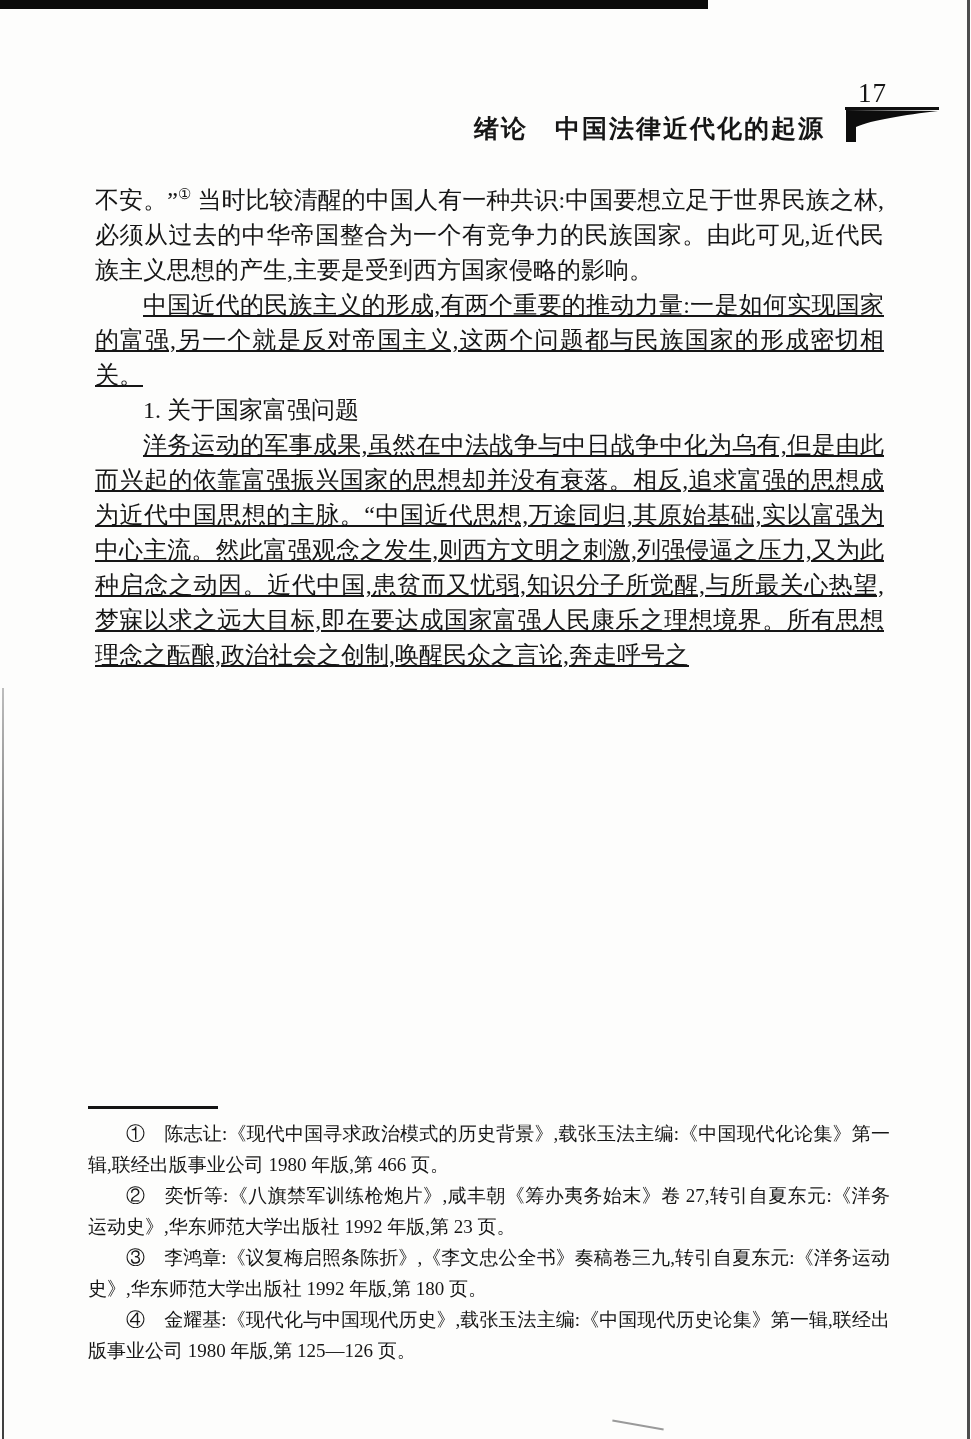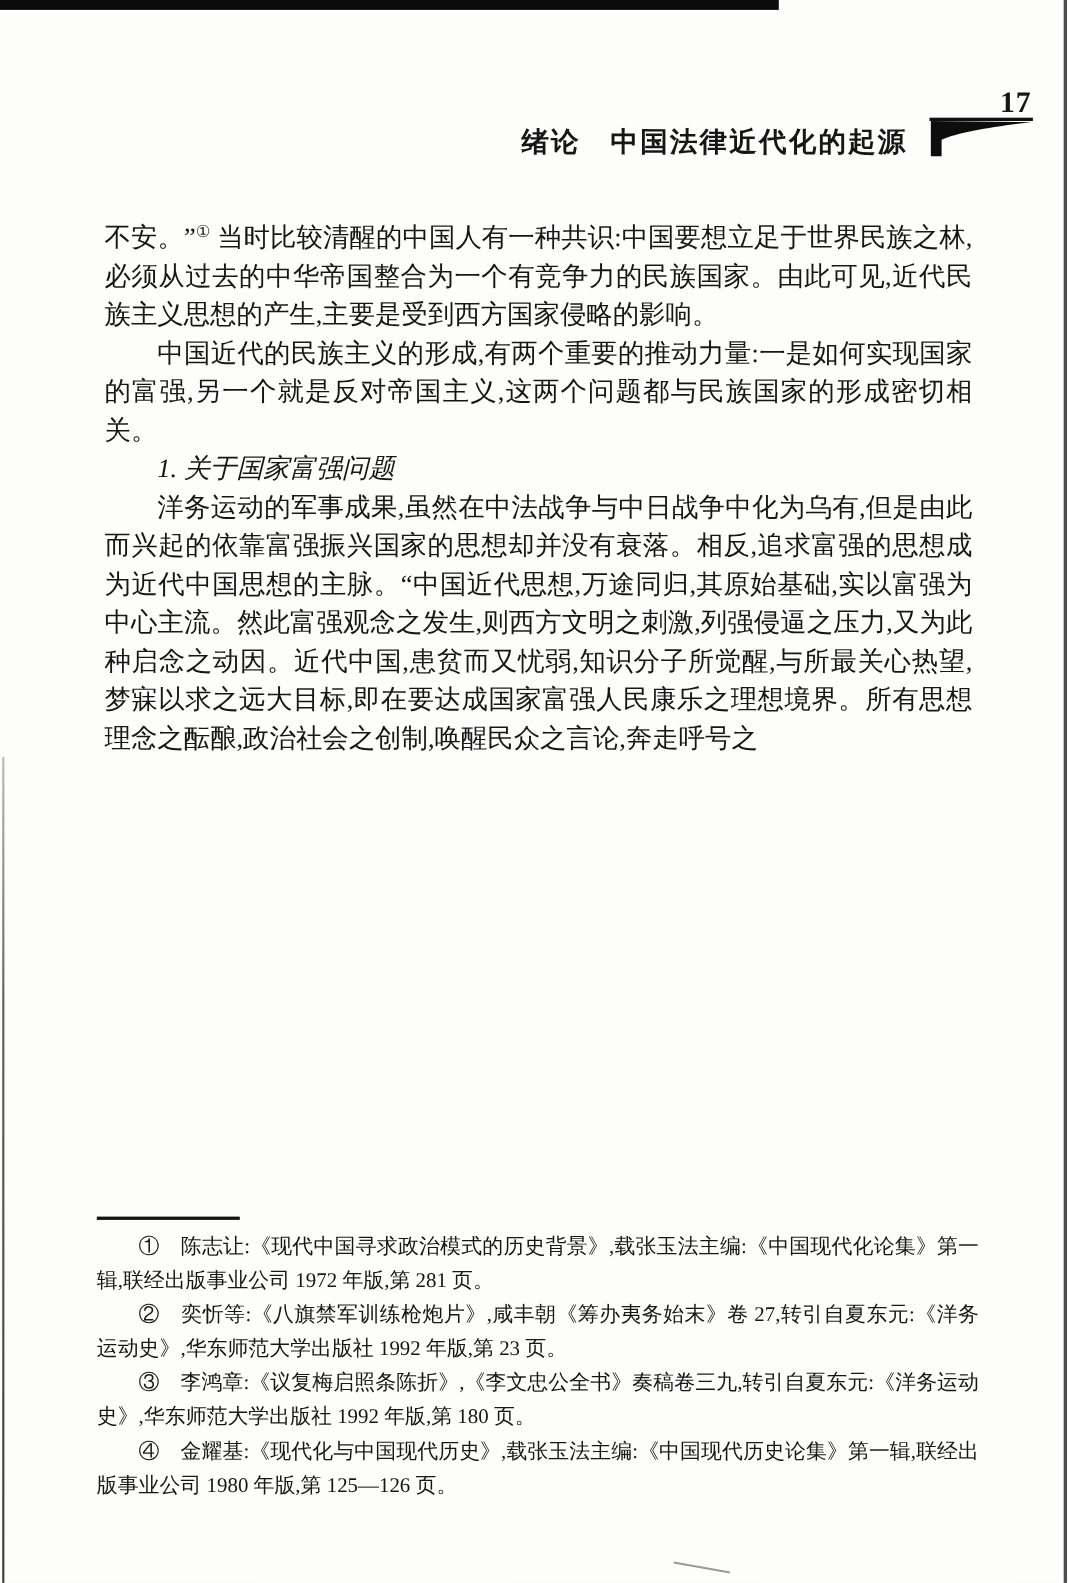--- a/index.html
+++ b/index.html
@@ -20,32 +20,32 @@
   .scratch     { position:absolute; left:612px; top:1424px; width:52px; height:2px;
                  background:#9a9a9a; transform:rotate(10deg); }
   
   .running-title {
     position:absolute; top:112px; right:146px;
     font-family:"Liberation Sans","DejaVu Sans",sans-serif;
     font-weight:bold; font-size:25px; letter-spacing:2px; white-space:nowrap;
   }
   .page-number {
     position:absolute; top:78px; left:858px; width:80px;
-    text-align:right; font-weight:bold; font-size:27px; letter-spacing:1px;
+    text-align:left; font-weight:normal; font-size:27px; letter-spacing:1px;
   }
   .folio-rule { position:absolute; top:107px; left:845px; width:94px; height:3px; background:#101010; }
   .wedge      { position:absolute; top:110px; left:846px; }
   
   .text-block {
-    position:absolute; left:95px; top:200px; width:789px;
+    position:absolute; left:95px; top:183px; width:789px;
     font-size:24px; line-height:35px; text-align:justify;
   }
   .para    { margin:0; }
-  .indent  { text-indent:2em; }
-  .heading { margin:0; text-indent:2em; font-style:italic; font-size:24px; }
+  .indent  { text-indent:2em;text-decoration:underline; }
+  .heading { margin:0; text-indent:2em; font-size:24px; }
   .text-block sup { font-size:0.62em; line-height:0; vertical-align:super; }
   
   .fn-rule {
     position:absolute; left:88px; top:1106px; width:130px; height:3px; background:#141414;
   }
   .footnotes {
     position:absolute; left:88px; top:1118px; width:802px;
     font-size:19px; line-height:31px; text-align:justify;
   }
   .fn { margin:0; text-indent:2em; }
@@ -71,19 +71,19 @@
 
   <main class="text-block">
     <p class="para sup-auto">不安。”<sup>①</sup> 当时比较清醒的中国人有一种共识:中国要想立足于世界民族之林,必须从过去的中华帝国整合为一个有竞争力的民族国家。由此可见,近代民族主义思想的产生,主要是受到西方国家侵略的影响。</p>
     <p class="para indent">中国近代的民族主义的形成,有两个重要的推动力量:一是如何实现国家的富强,另一个就是反对帝国主义,这两个问题都与民族国家的形成密切相关。</p>
     <p class="heading">1. 关于国家富强问题</p>
     <p class="para indent">洋务运动的军事成果,虽然在中法战争与中日战争中化为乌有,但是由此而兴起的依靠富强振兴国家的思想却并没有衰落。相反,追求富强的思想成为近代中国思想的主脉。“中国近代思想,万途同归,其原始基础,实以富强为中心主流。然此富强观念之发生,则西方文明之刺激,列强侵逼之压力,又为此种启念之动因。近代中国,患贫而又忧弱,知识分子所觉醒,与所最关心热望,梦寐以求之远大目标,即在要达成国家富强人民康乐之理想境界。所有思想理念之酝酿,政治社会之创制,唤醒民众之言论,奔走呼号之</p>
   </main>
 
   <div class="fn-rule"></div>
   <section class="footnotes">
-    <p class="fn">①　陈志让:《现代中国寻求政治模式的历史背景》,载张玉法主编:《中国现代化论集》第一辑,联经出版事业公司 1972 年版,第 281 页。</p>
+    <p class="fn">①　陈志让:《现代中国寻求政治模式的历史背景》,载张玉法主编:《中国现代化论集》第一辑,联经出版事业公司 1980 年版,第 466 页。</p>
     <p class="fn">②　奕忻等:《八旗禁军训练枪炮片》,咸丰朝《筹办夷务始末》卷 27,转引自夏东元:《洋务运动史》,华东师范大学出版社 1992 年版,第 23 页。</p>
     <p class="fn">③　李鸿章:《议复梅启照条陈折》,《李文忠公全书》奏稿卷三九,转引自夏东元:《洋务运动史》,华东师范大学出版社 1992 年版,第 180 页。</p>
     <p class="fn">④　金耀基:《现代化与中国现代历史》,载张玉法主编:《中国现代历史论集》第一辑,联经出版事业公司 1980 年版,第 125—126 页。</p>
   </section>
 
 </div>
 
 </body></html>

